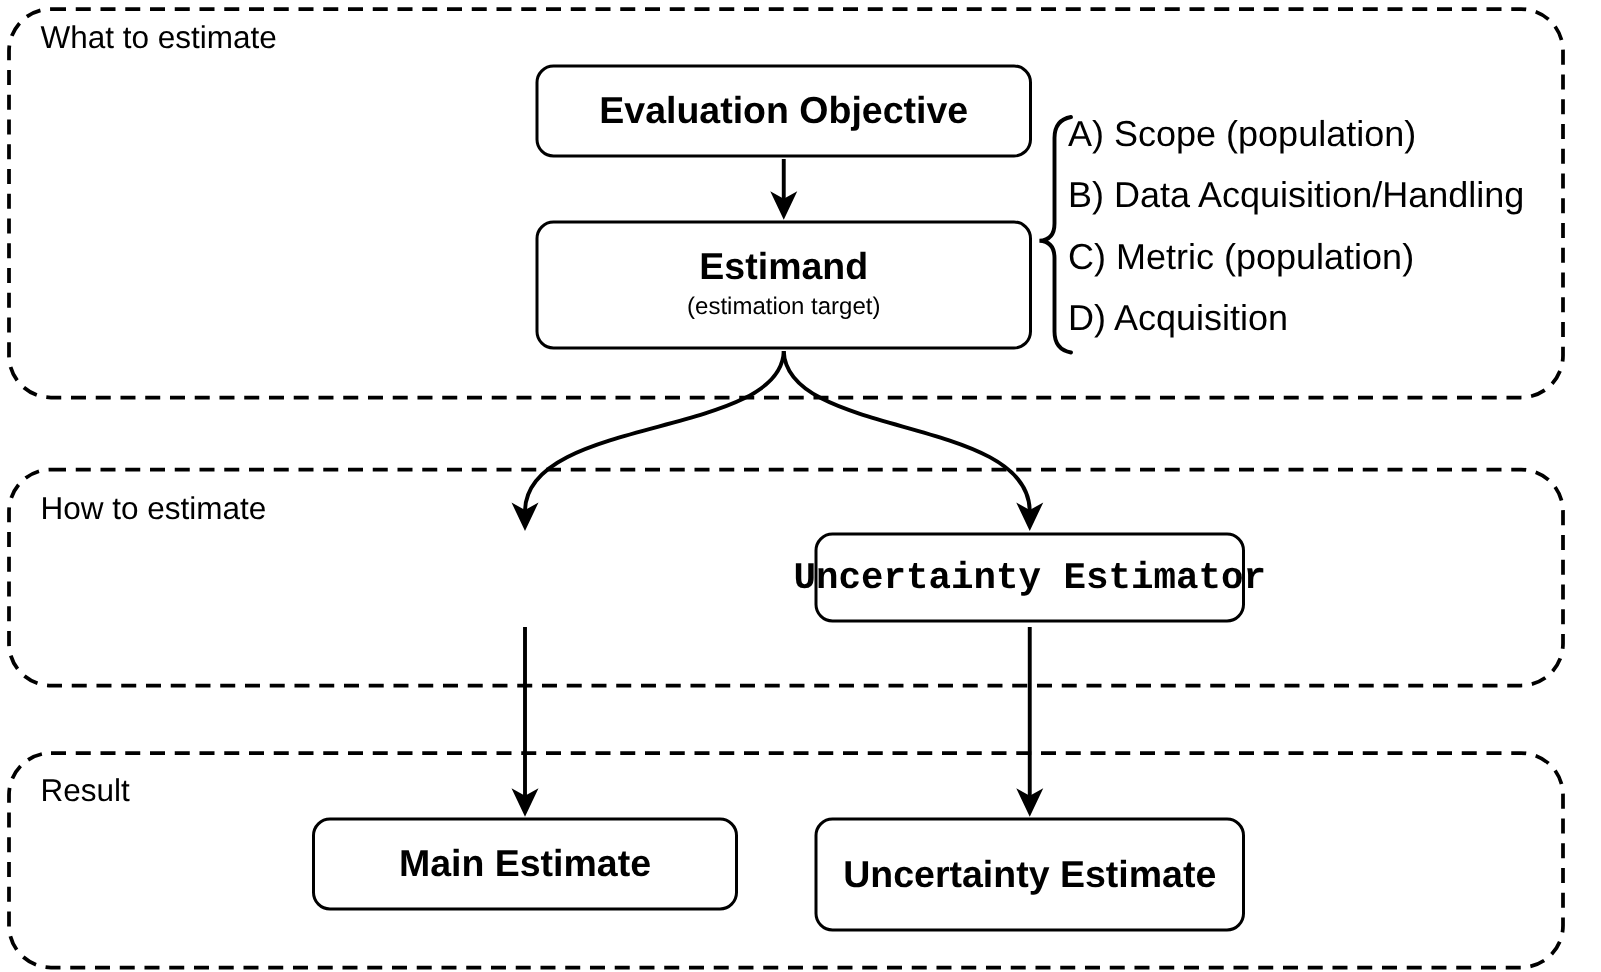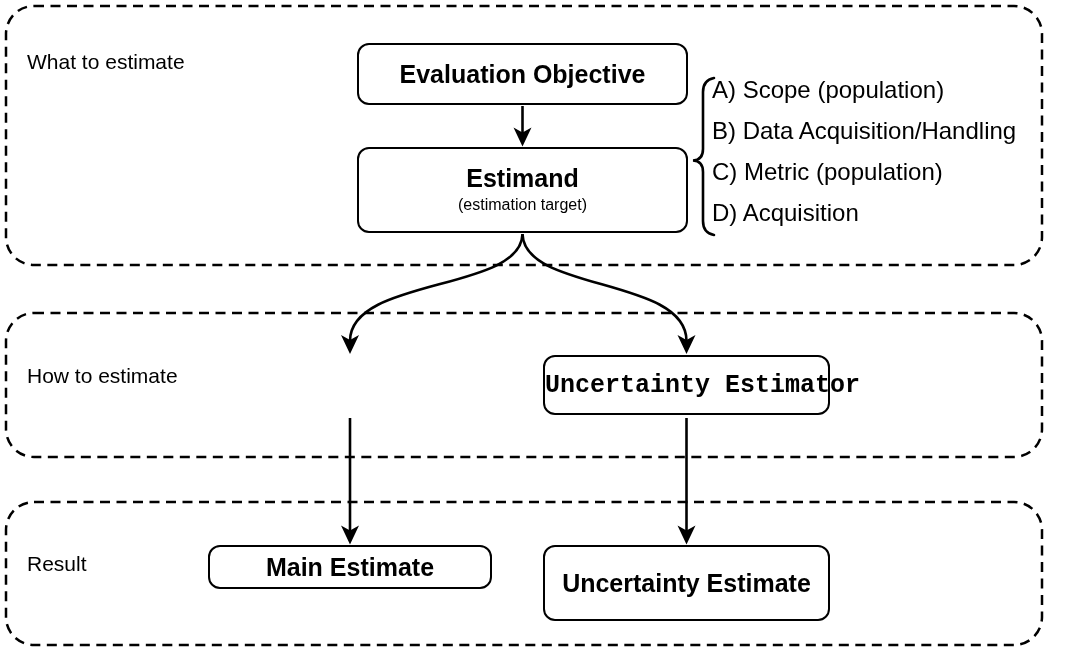--- a/index.html
+++ b/index.html
@@ -11,30 +11,30 @@
     font-family: "Liberation Sans", sans-serif;
     color: #000000;
     overflow: hidden;
   }
   .artwork { position: absolute; left: 0; top: 0; }
   .section-label {
     position: absolute;
     font-size: 21px;
     line-height: 26px;
     white-space: nowrap;
-    margin-top: 36px;
   }
   .node {
     position: absolute;
     box-sizing: border-box;
     background: #ffffff;
     border: 2.8px solid #000000;
     border-radius: 12px;
     display: flex;
     flex-direction: column;
+    align-items: center;
     justify-content: center;
     text-align: center;
   }
   .node-title { font-weight: bold; font-size: 25px; line-height: 29px; white-space: nowrap; }
   .node-sub   { font-size: 16px; line-height: 24px; white-space: nowrap; }
   .component-item {
     position: absolute;
     left: 712px;
     height: 30px;
     font-size: 24px;
@@ -92,21 +92,21 @@
   <div class="node" style="left:357px; top:147px; width:331px; height:86px;">
     <span class="node-title">Estimand</span>
     <span class="node-sub">(estimation target)</span>
   </div>
 
 
   <div class="node" style="left:543px; top:355px; width:287px; height:60px;font-family:Liberation Mono, monospace;">
     <span class="node-title">Uncertainty Estimator</span>
   </div>
 
-  <div class="node" style="left:208px; top:545px; width:284px; height:44px;">
+  <div class="node" style="left:208px; top:545px; width:284px; height:62px;">
     <span class="node-title">Main Estimate</span>
   </div>
 
   <div class="node" style="left:543px; top:545px; width:287px; height:76px;">
     <span class="node-title">Uncertainty Estimate</span>
   </div>
 
   <div class="component-item" style="top:75px;">A) Scope (population)</div>
   <div class="component-item" style="top:116px;">B) Data Acquisition/Handling</div>
   <div class="component-item" style="top:157px;">C) Metric (population)</div>

